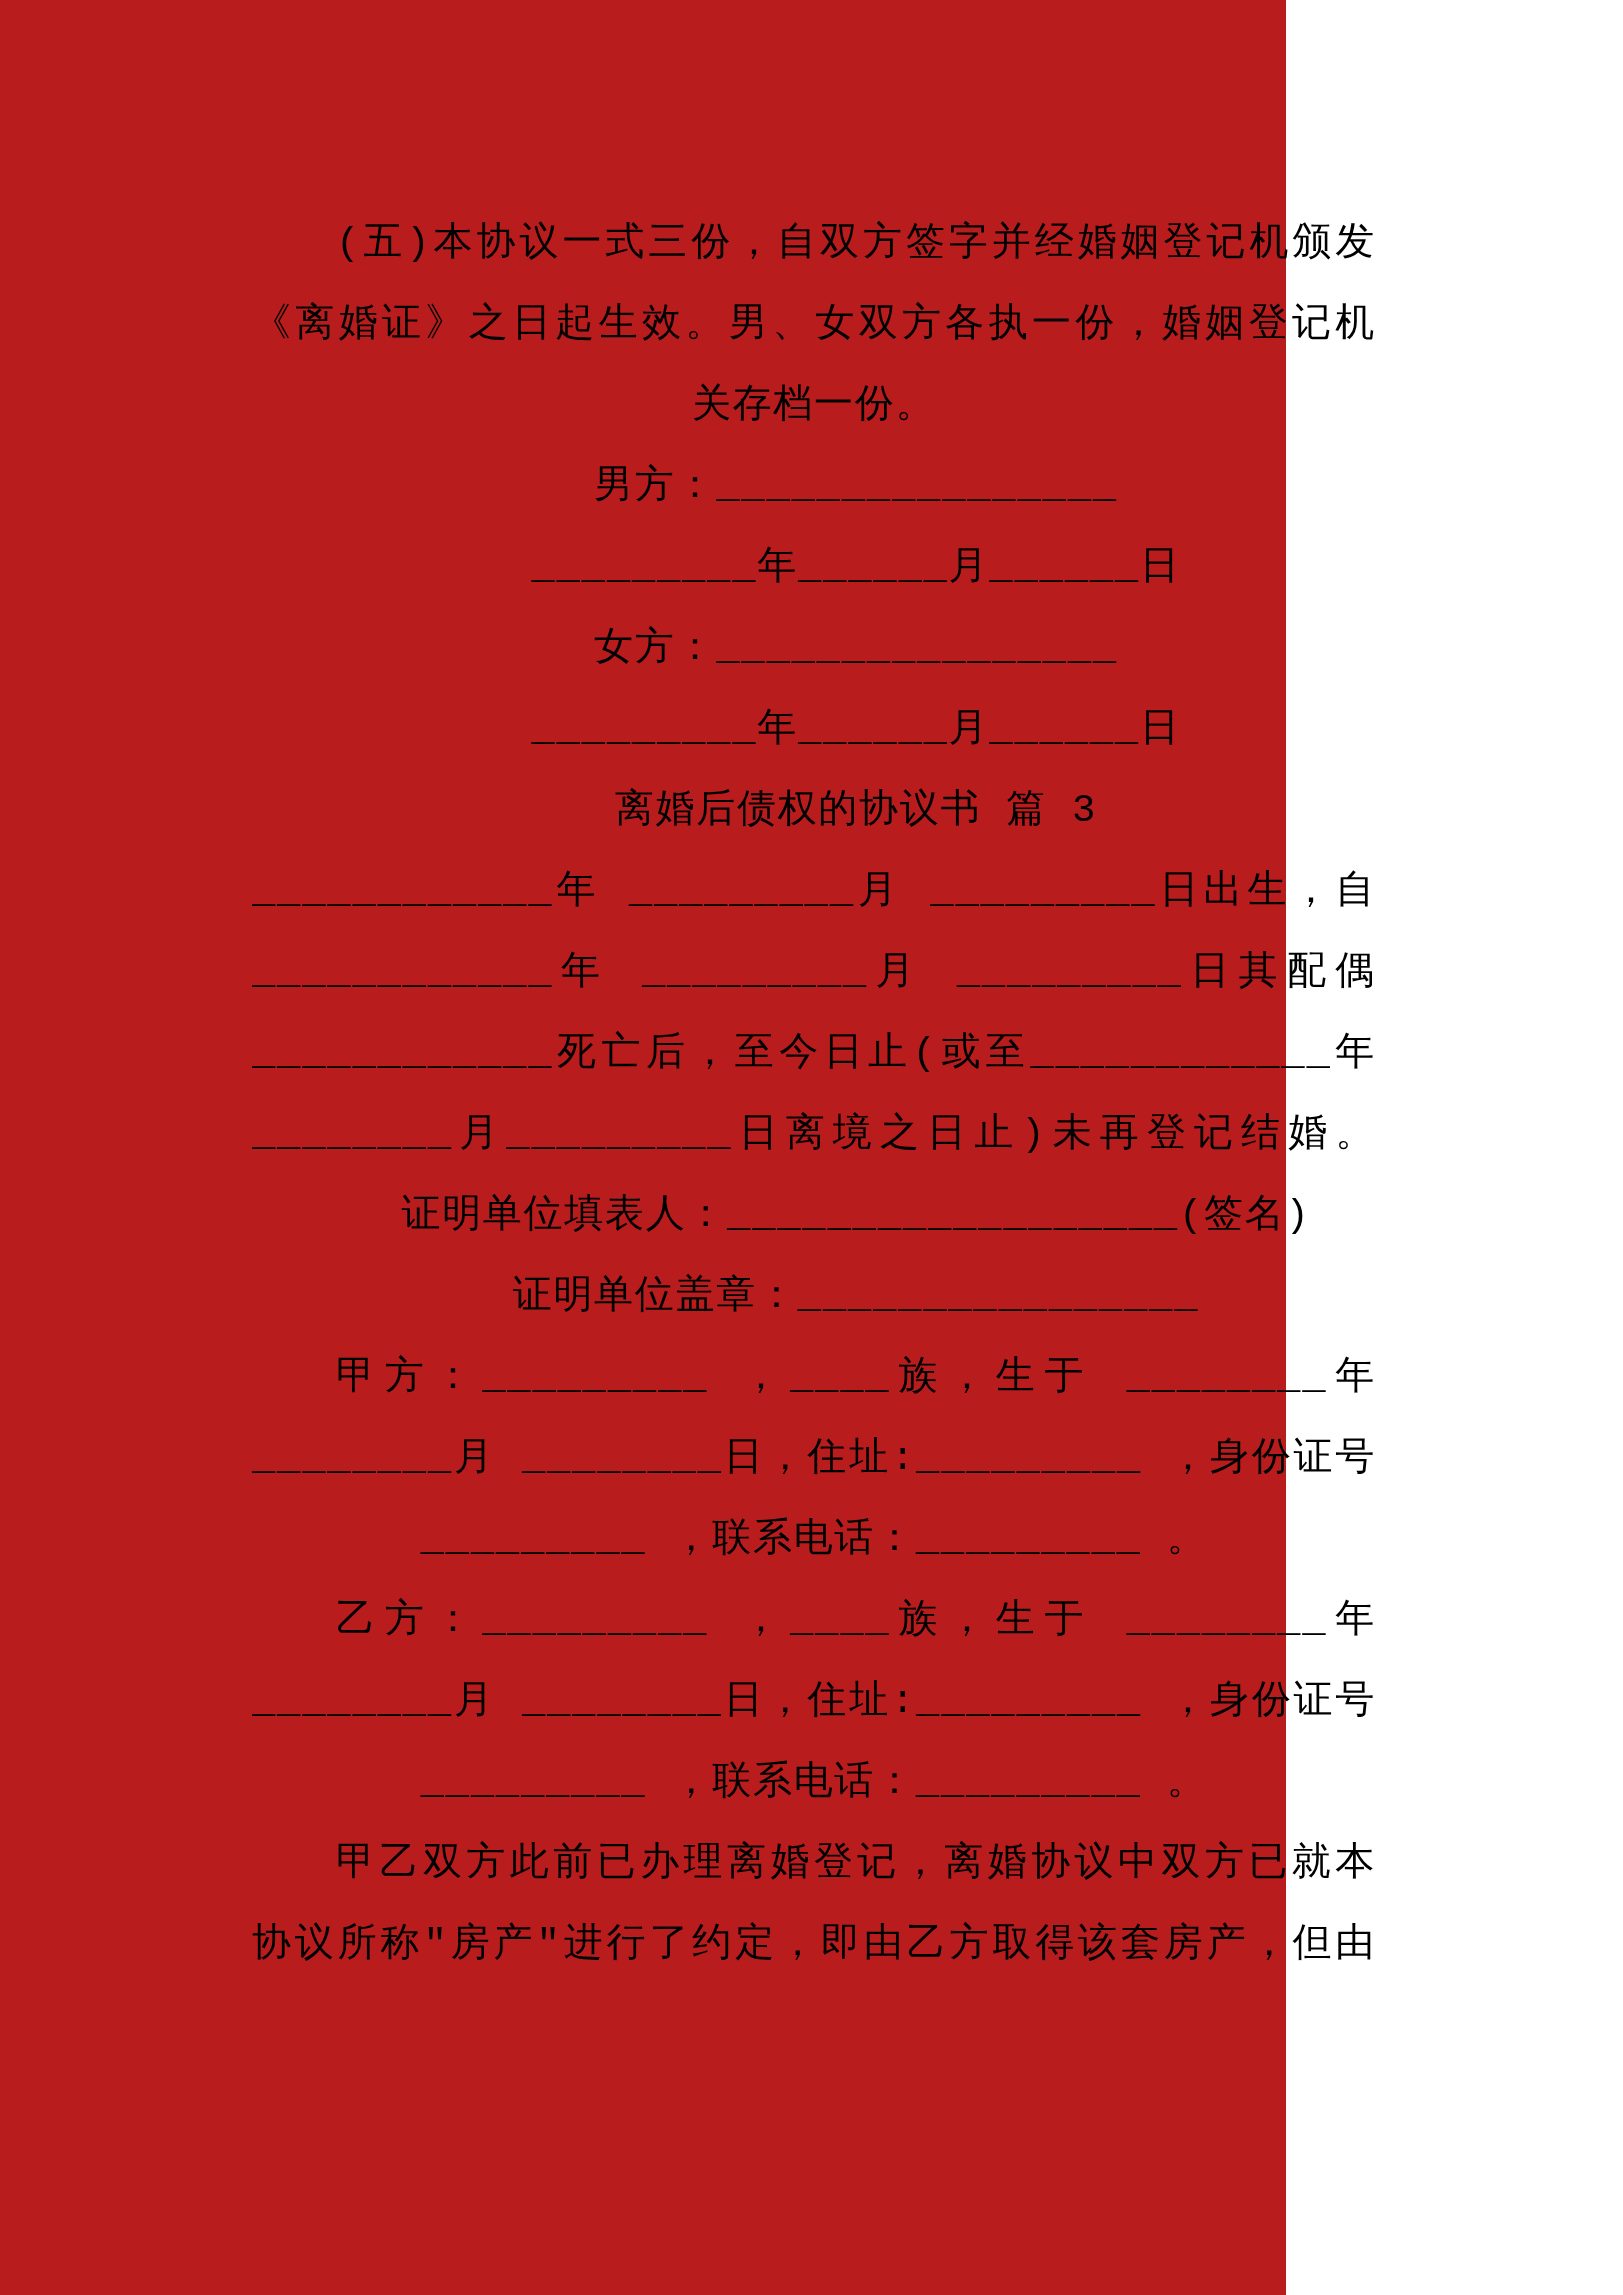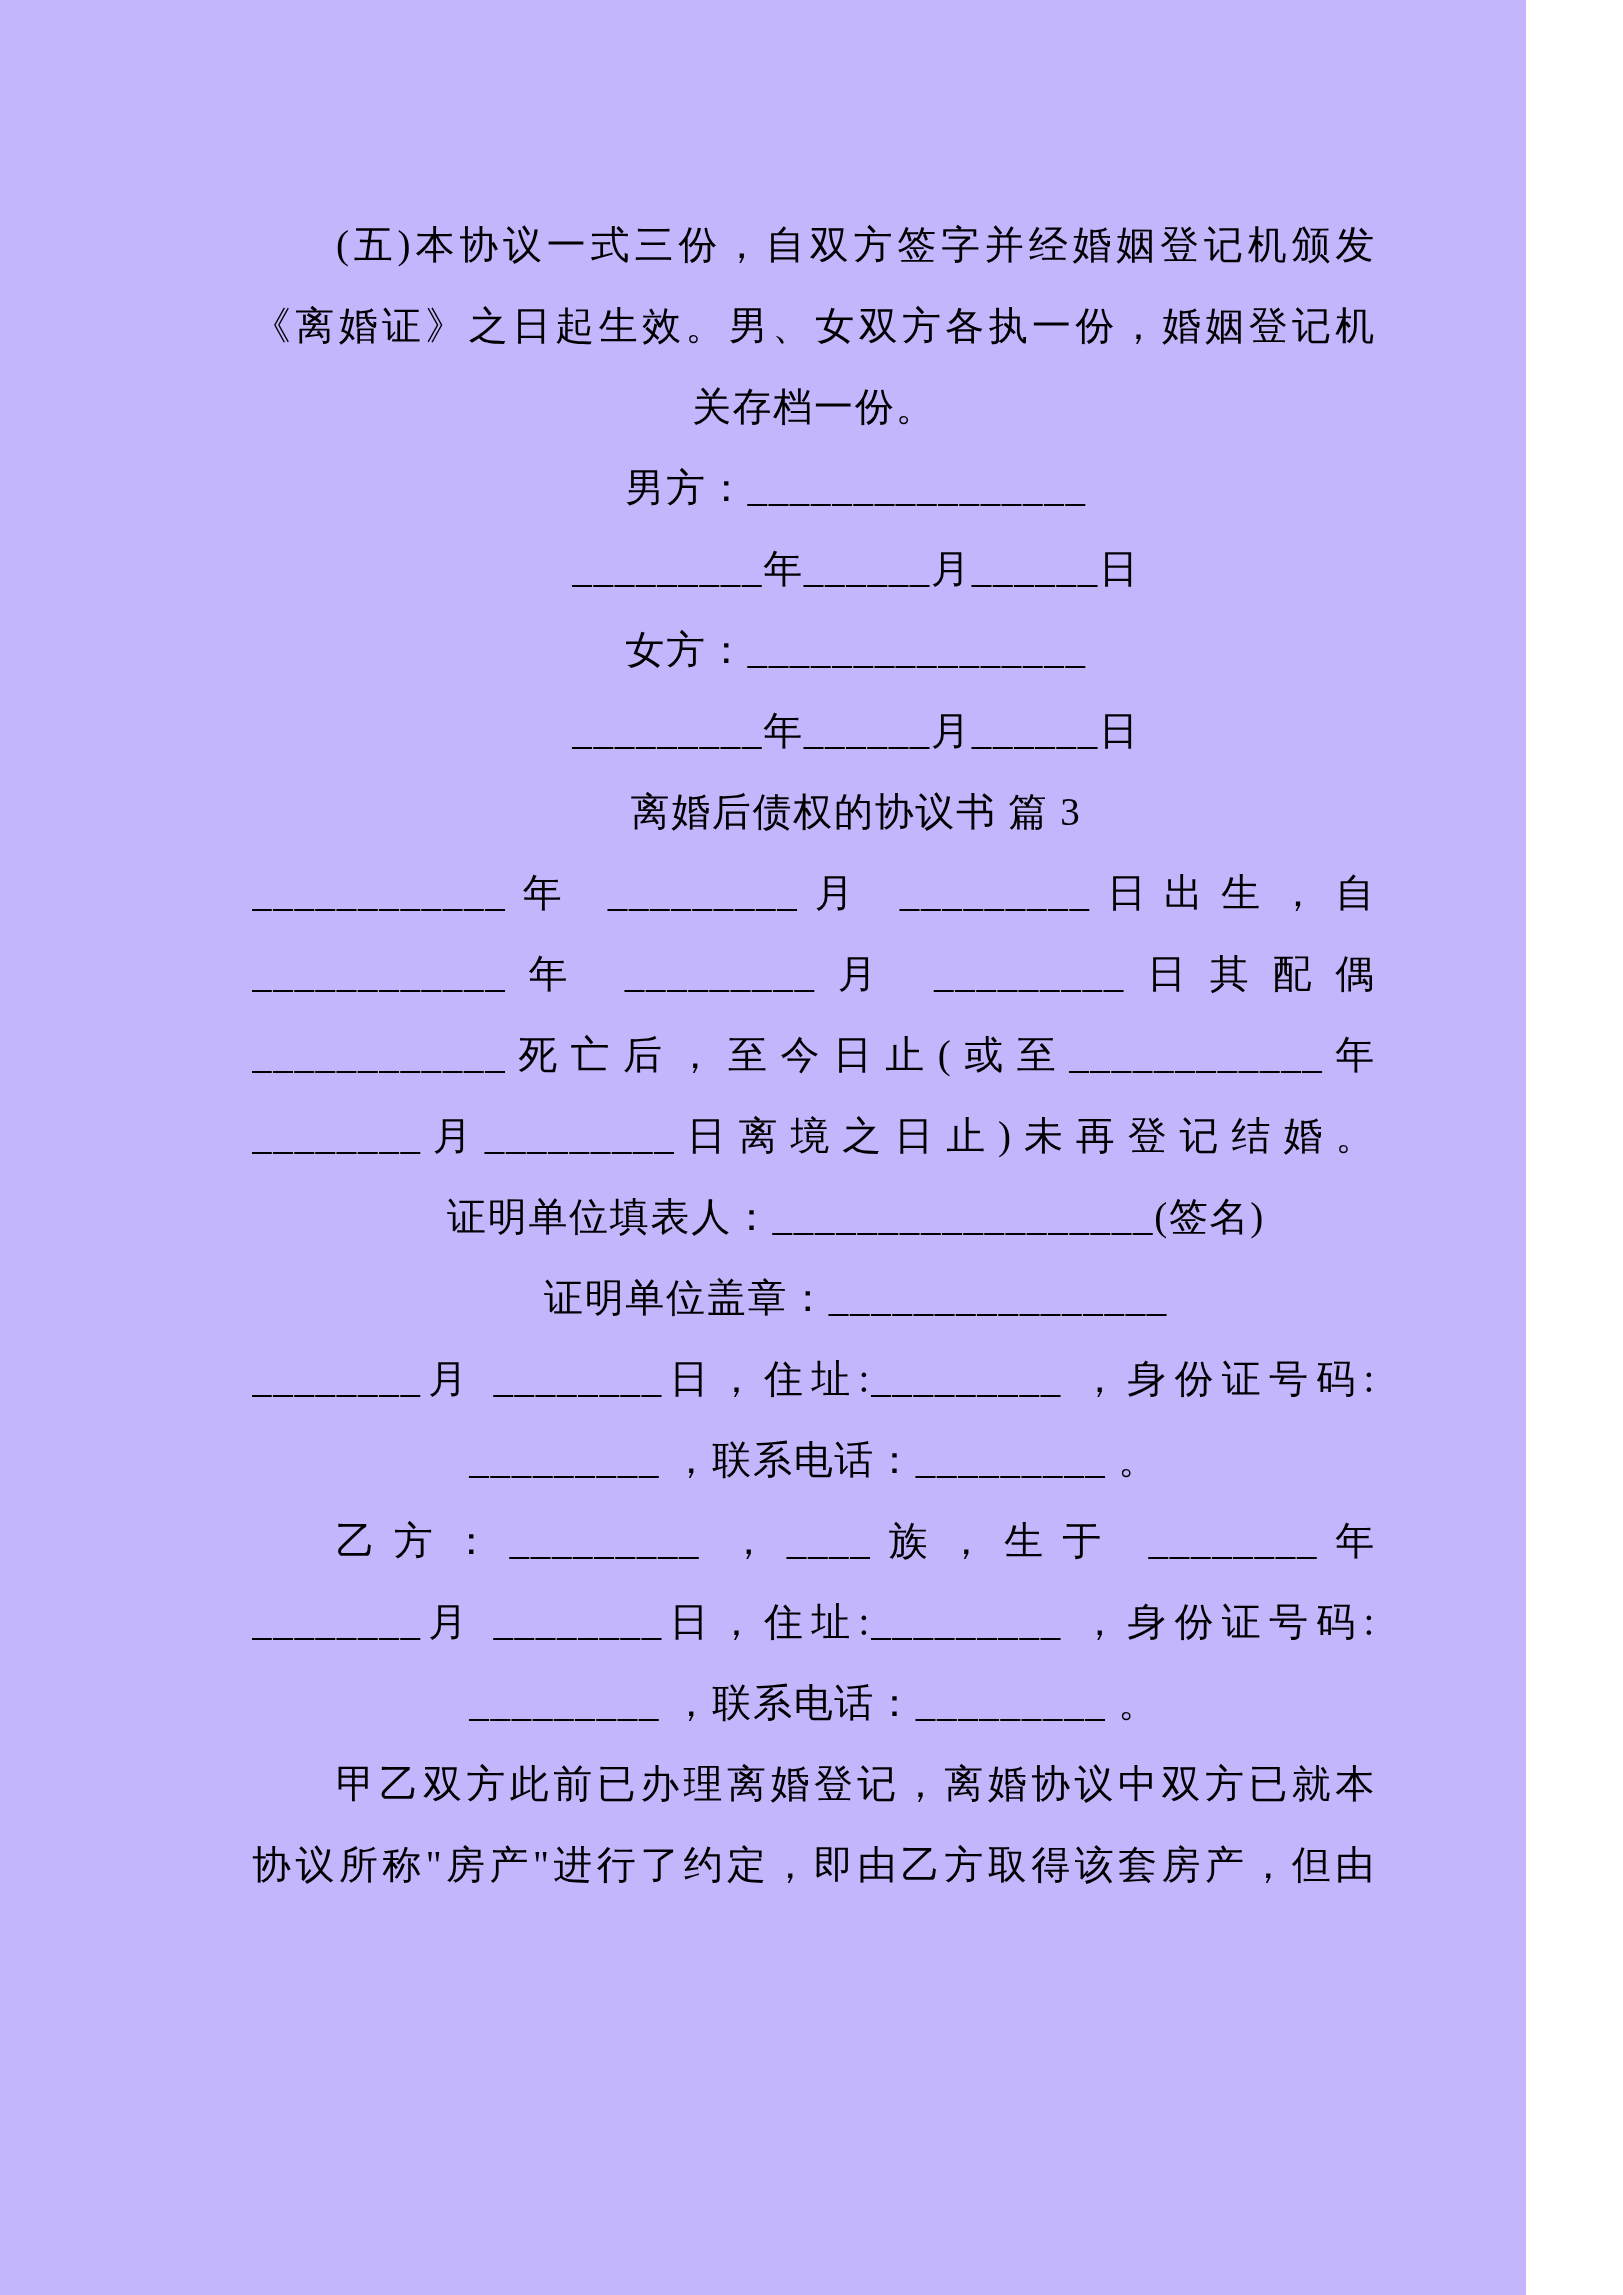--- a/index.html
+++ b/index.html
@@ -2,25 +2,25 @@
 <html style="font-size:9px"><head>
 <meta charset="utf-8">
 <style>
   html, body {
     margin: 0;
     padding: 0;
     background: #ffffff;
   }
   .page {
     position: relative;
-    width: 1526px;
+    width: 1286px;
     height: 2295px;
-    background: #c4b5fd;
+    background: #b91c1c;
     color: #000000;
-    font-family: Liberation Serif, serif;
+    font-family: Liberation Mono, monospace;
   }
   .content {
     position: absolute;
     left: 252px;
     top: 204px;
     width: 1124px;
   }
   .line {
     font-size: 39px;
     line-height: 81px;
@@ -50,20 +50,21 @@
     <div class="line indent">_________年______月______日</div>
     <div class="line indent">女方：________________</div>
     <div class="line indent">_________年______月______日</div>
     <div class="line indent">离婚后债权的协议书 篇 3</div>
     <div class="line justify">____________年 _________月 _________日出生，自</div>
     <div class="line justify">____________年 _________月 _________日其配偶</div>
     <div class="line justify">____________死亡后，至今日止(或至____________年</div>
     <div class="line justify">________月_________日离境之日止)未再登记结婚。</div>
     <div class="line indent">证明单位填表人：__________________(签名)</div>
     <div class="line indent">证明单位盖章：________________</div>
+    <div class="line indent justify">甲方：_________ ，____族，生于 ________年</div>
     <div class="line justify">________月 ________日，住址:_________ ，身份证号码:</div>
     <div class="line">_________ ，联系电话：_________ 。</div>
     <div class="line indent justify">乙方：_________ ，____族，生于 ________年</div>
     <div class="line justify">________月 ________日，住址:_________ ，身份证号码:</div>
     <div class="line">_________ ，联系电话：_________ 。</div>
     <div class="line indent justify">甲乙双方此前已办理离婚登记，离婚协议中双方已就本</div>
     <div class="line justify">协议所称"房产"进行了约定，即由乙方取得该套房产，但由</div>
   </div>
 </div>
 

